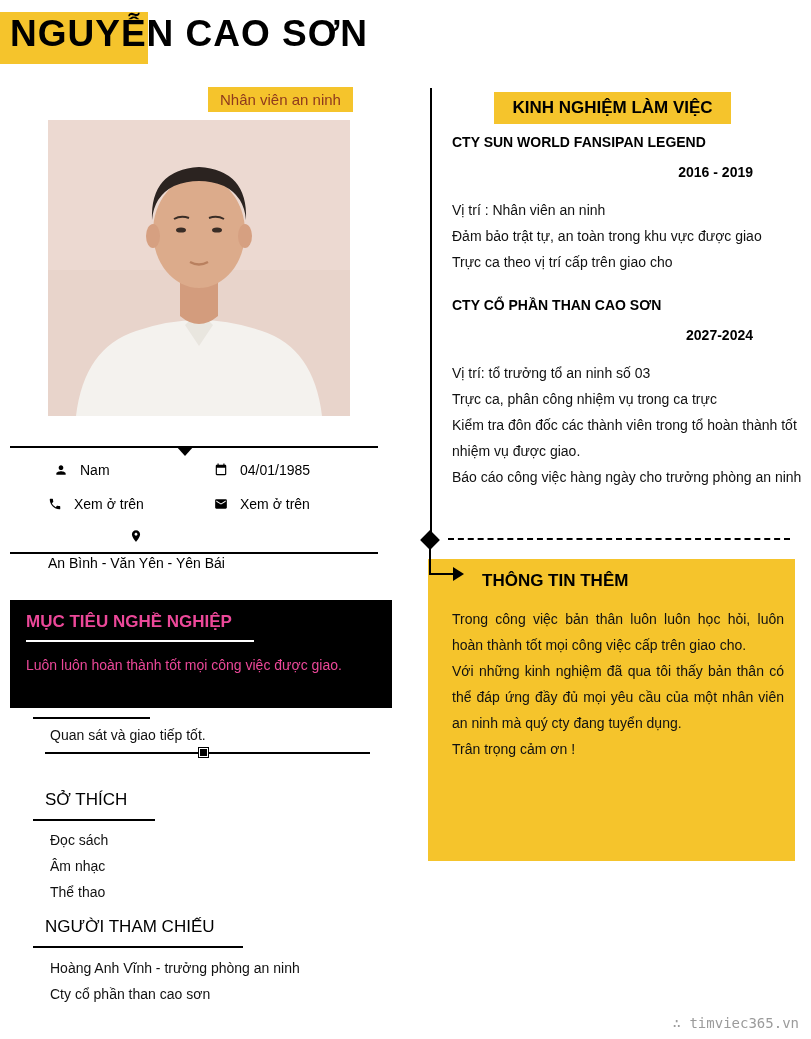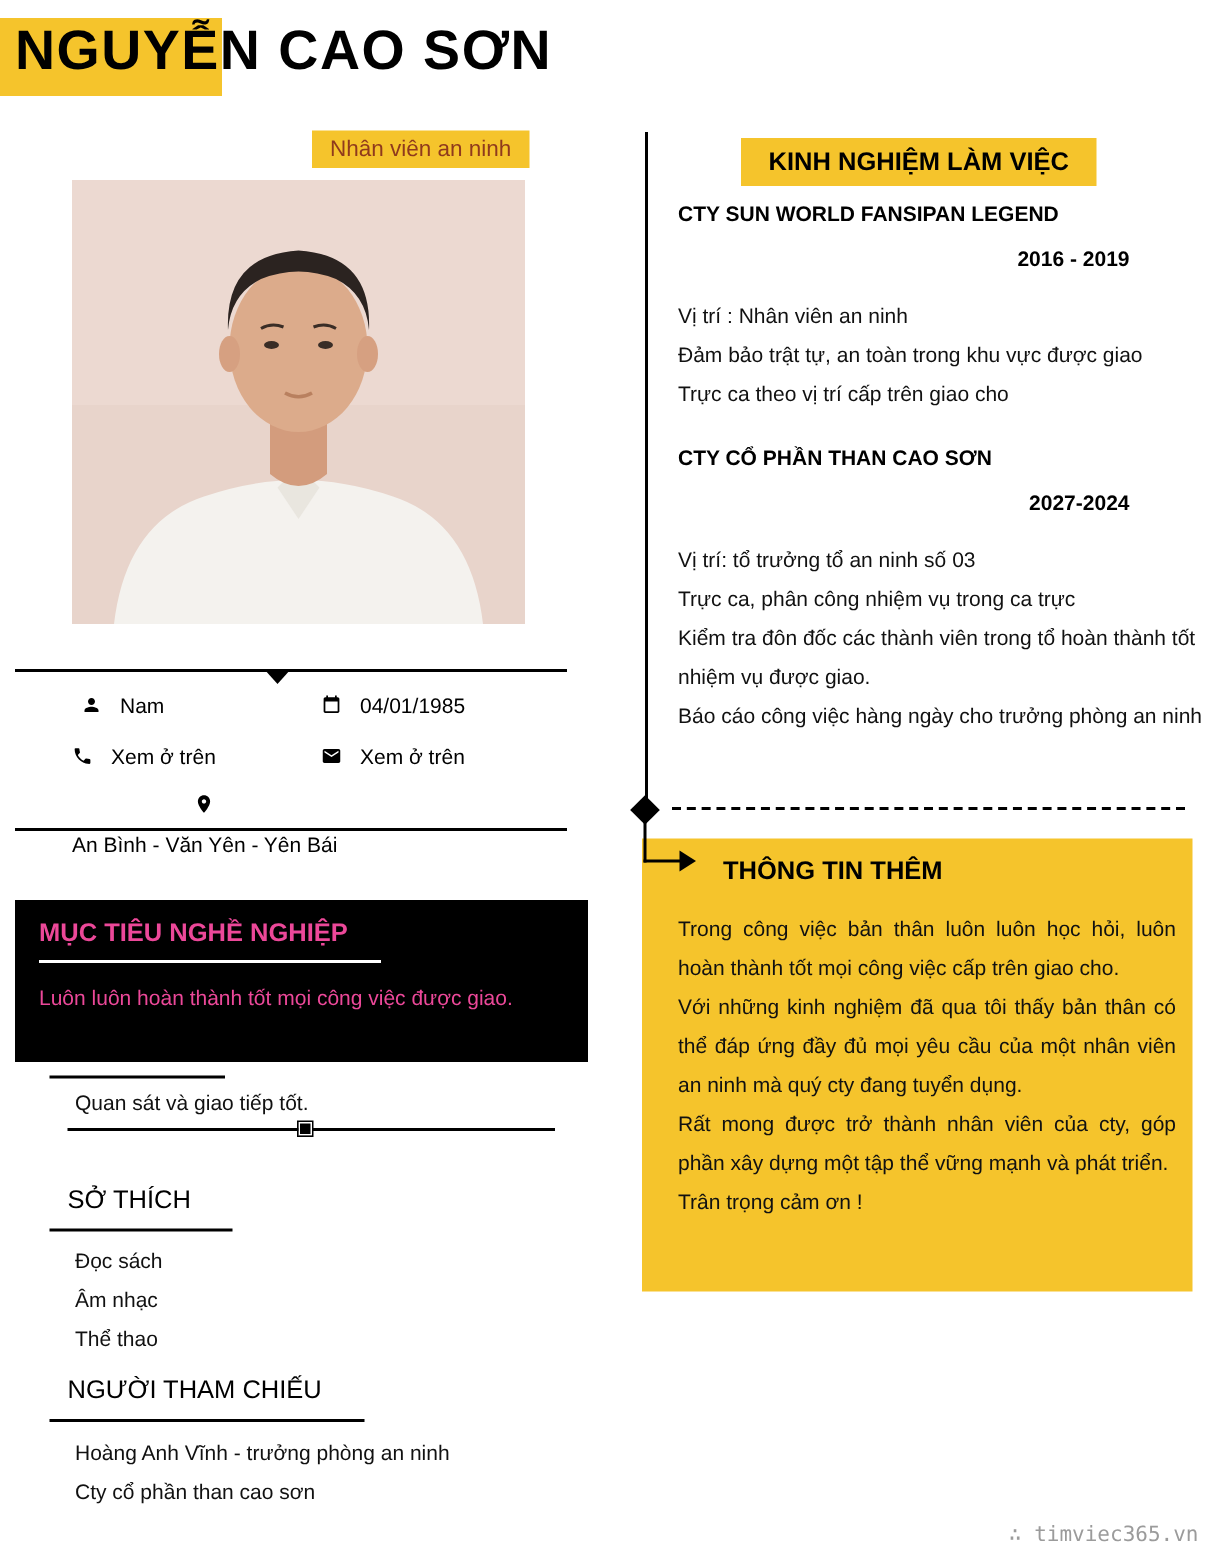--- a/index.html
+++ b/index.html
@@ -181,19 +181,18 @@
   <div class="abs dashes"></div>
 
   <div class="abs yellow-box"></div>
   <div class="abs elbow-v"></div>
   <div class="abs elbow-h"></div>
   <div class="abs arrow-right"></div>
   <div class="abs info-heading">THÔNG TIN THÊM</div>
   <div class="abs info-text">
     <p>Trong công việc bản thân luôn luôn học hỏi, luôn hoàn thành tốt mọi công việc cấp trên giao cho.</p>
     <p>Với những kinh nghiệm đã qua tôi thấy bản thân có thể đáp ứng đầy đủ mọi yêu cầu của một nhân viên an ninh mà quý cty đang tuyển dụng.</p>
-    <p>Rất mong được trở thành nhân viên của cty, góp phần xây dựng một tập thể vững mạnh và phát triển.</p>
     <p>Trân trọng cảm ơn !</p>
   </div>
 
   <div class="abs watermark">∴ timviec365.vn</div>
 
 </div>
 
 </body></html>

